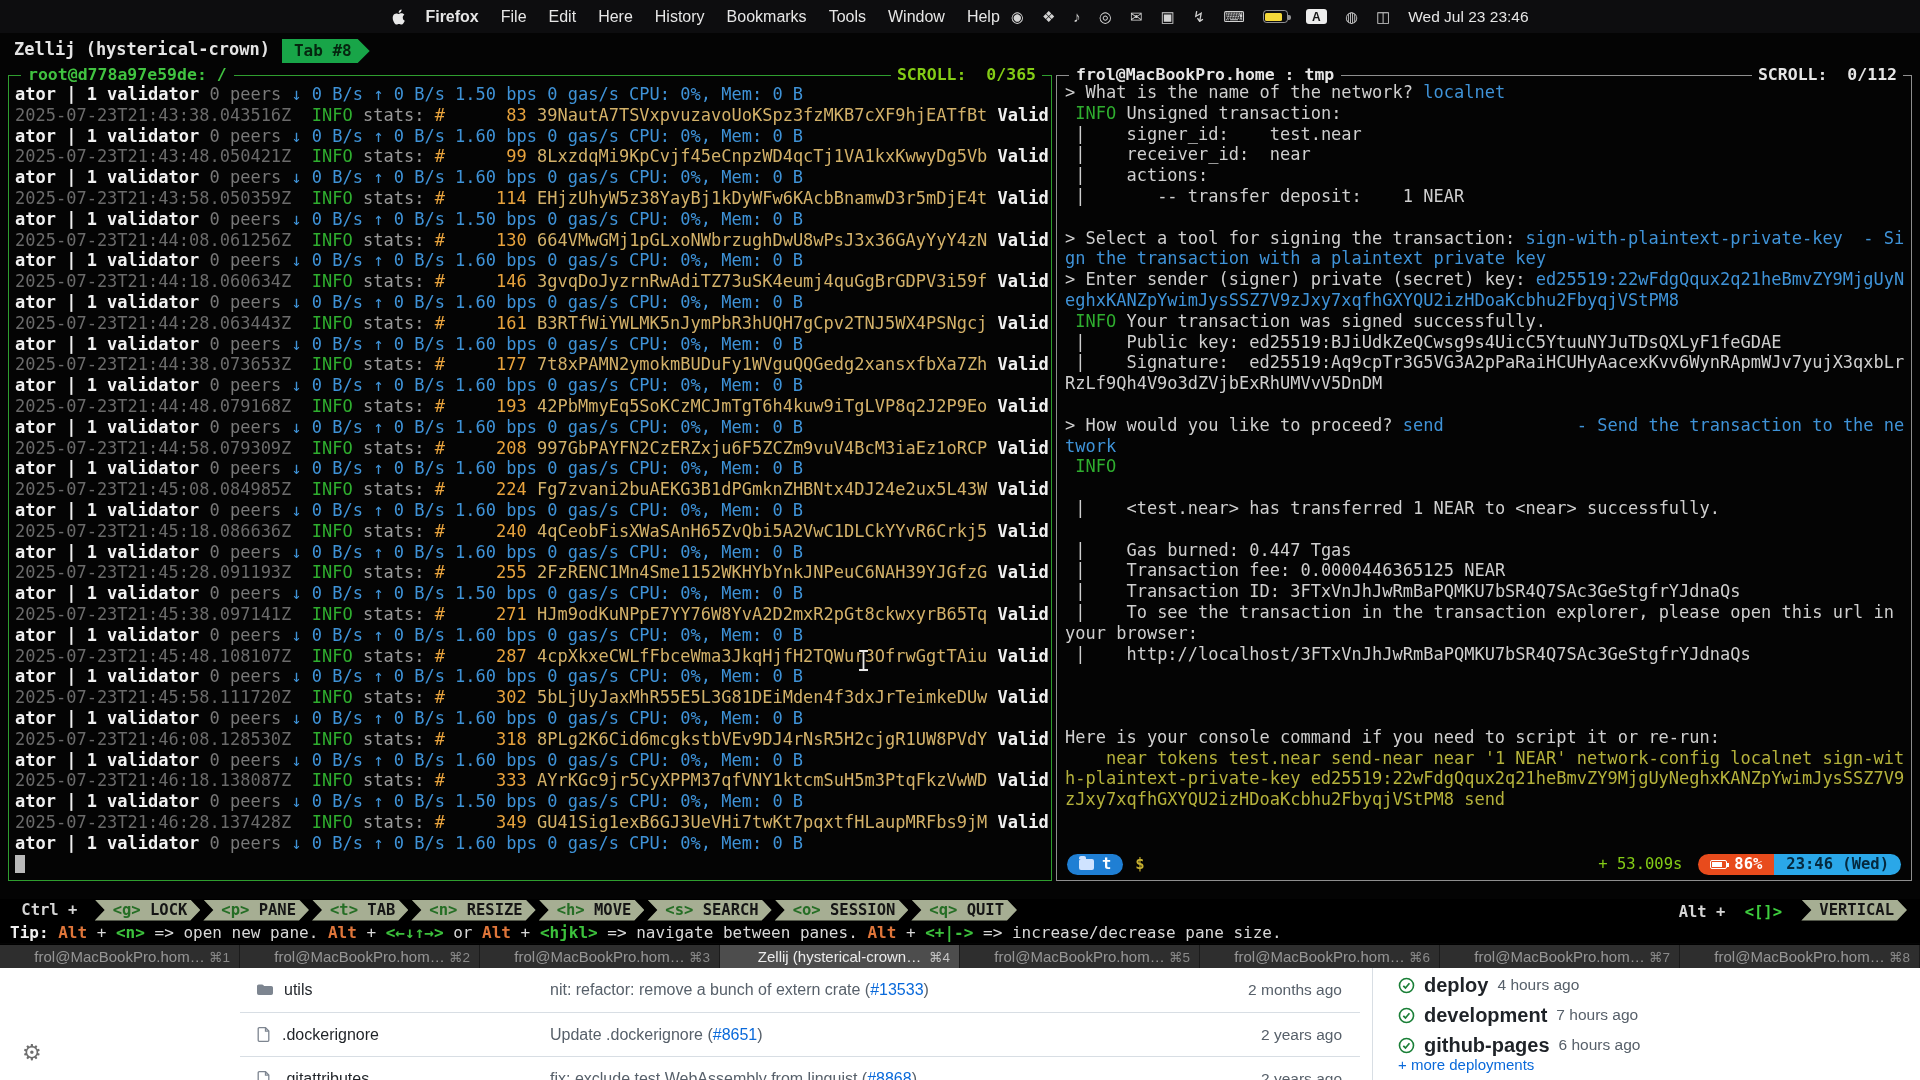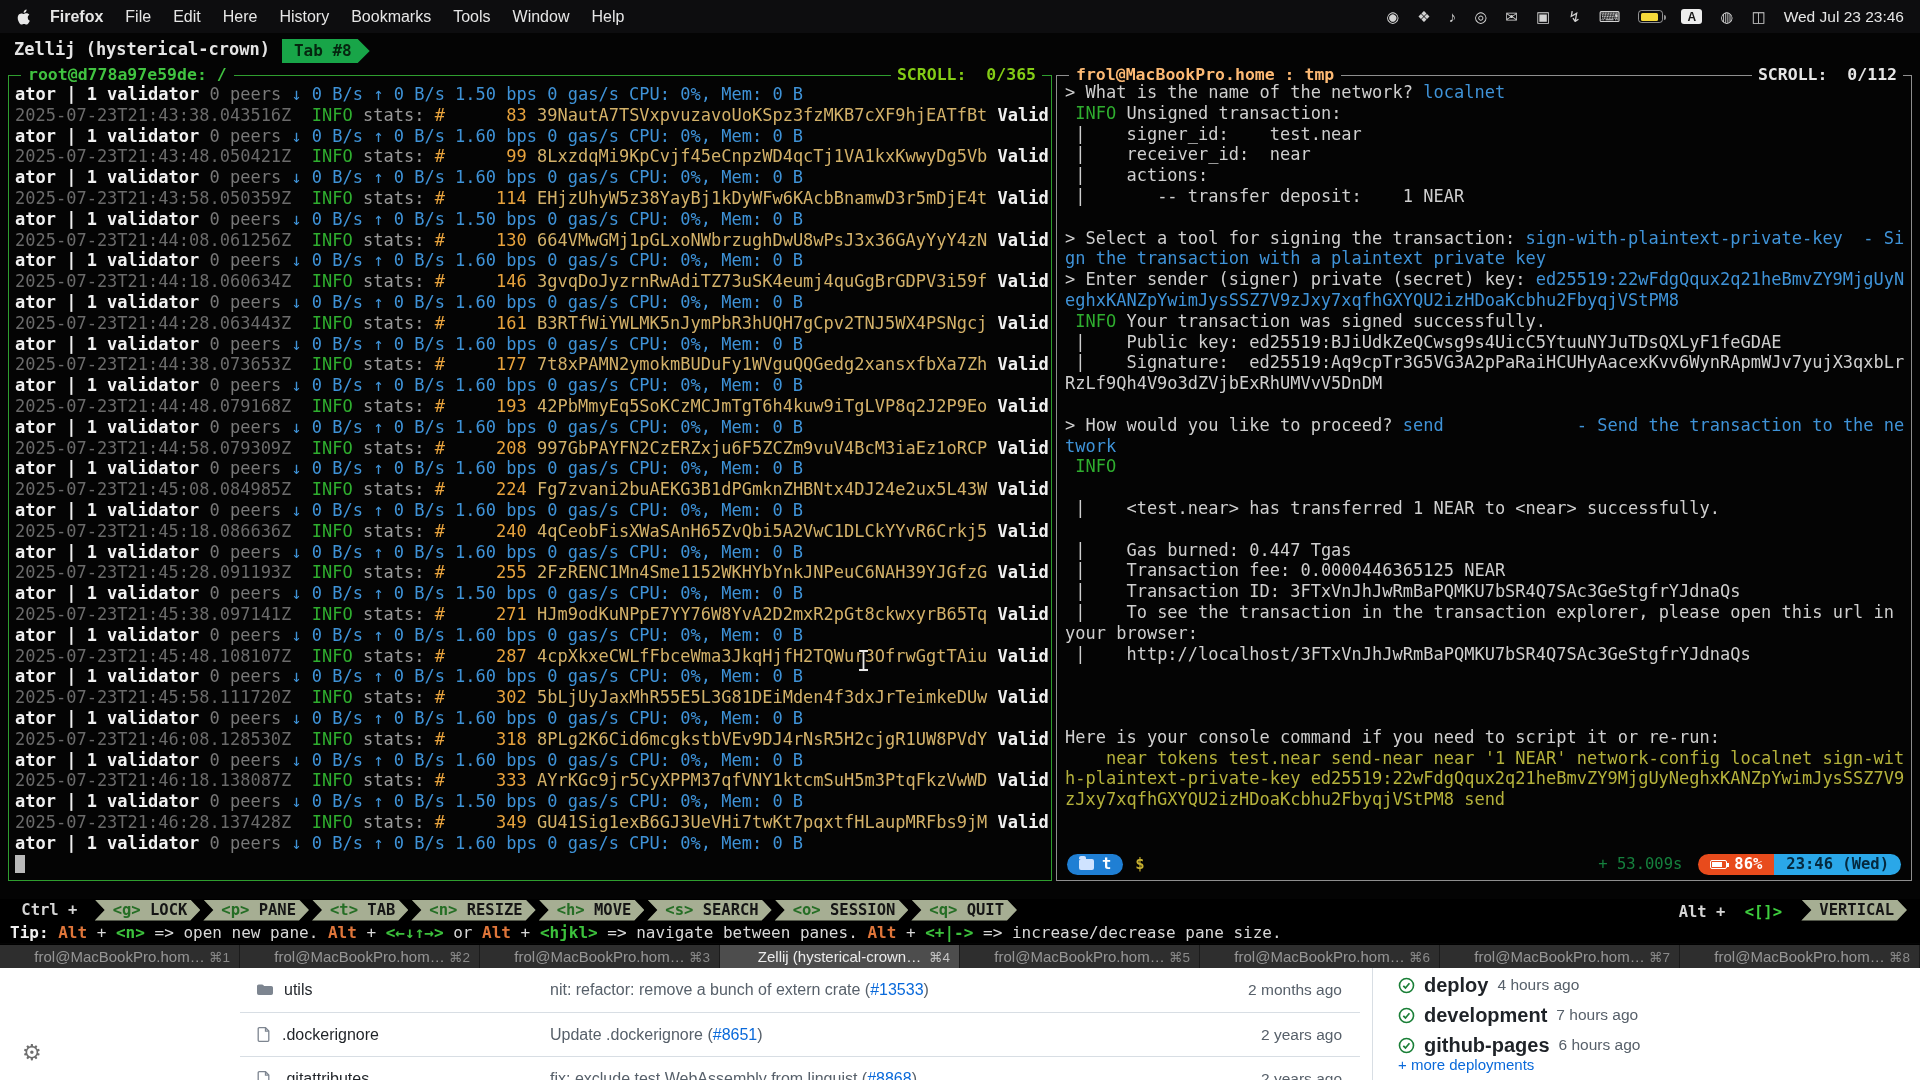--- a/index.html
+++ b/index.html
@@ -1,19 +1,19 @@
 <!DOCTYPE html>
 <html><head>
 <meta charset="utf-8">
 <style>
 *{margin:0;padding:0;box-sizing:border-box}
 html,body{width:1920px;height:1080px;background:#000;overflow:hidden;font-family:"Liberation Sans",sans-serif}
 
 
-.menubar{position:absolute;top:0;left:0;width:1920px;height:33px;background:#0d0d0f;display:flex;align-items:center;justify-content:space-between;color:#e6e6e6;padding:0 16px;z-index:50}
+.menubar{position:absolute;top:0;left:0;width:1920px;height:33px;background:#0d0d0f;display:flex;align-items:center;justify-content:center;color:#e6e6e6;padding:0 16px;z-index:50}
 .mb-left{display:flex;align-items:center}
 .apple{display:flex;align-items:center;margin-right:8px}
 .mb-item{padding:0 11px;font-size:16px;white-space:nowrap}
 .mb-item.bold{font-weight:bold}
 .mb-right{display:flex;align-items:center;gap:18px}
 .mb-icons{display:flex;align-items:center;gap:18px}
 .mb-ic{font-size:15px;color:#d2d2d2;line-height:1}
 .mb-batt{position:relative;width:25px;height:13px;border:1px solid rgba(255,255,255,.55);border-radius:3.5px;display:inline-block}
 .mb-batt i{position:absolute;left:1.5px;top:1.5px;bottom:1.5px;width:17px;background:#f5d93a;border-radius:1.5px;display:block}
 .mb-batt::after{content:"";position:absolute;right:-4px;top:3.5px;width:2.5px;height:5px;background:rgba(255,255,255,.55);border-radius:0 2px 2px 0}
@@ -21,21 +21,21 @@
 .mb-clock{font-size:15.5px;white-space:pre}
 
 
 .zellij{position:absolute;top:33px;left:0;width:1920px;height:935px;background:#040404}
 .z-header{position:absolute;top:6px;left:14px;height:26px;display:flex;align-items:flex-start;font-family:"DejaVu Sans Mono",monospace}
 .z-session{color:#e4e4e4;font-weight:bold;font-size:17px;white-space:pre}
 .z-tab{margin-left:12px;background:#18a548;color:#05260f;font-weight:bold;font-size:16px;line-height:24px;padding:0 18px 0 12px;clip-path:polygon(0 0,calc(100% - 12px) 0,100% 50%,calc(100% - 12px) 100%,0 100%)}
 .pane{position:absolute;top:42px;height:806px;background:#040404}
 .pane-left{left:8px;width:1044px;border:1px solid #2f9e2f}
 .pane-right{left:1056px;width:856px;border:1px solid #8f8f8f}
-.pane-title{position:absolute;top:-11px;left:12px;background:#040404;padding:0 7px;font-family:"DejaVu Sans Mono",monospace;font-weight:bold;font-size:16.5px;color:#fdba74;white-space:pre}
+.pane-title{position:absolute;top:-11px;left:12px;background:#040404;padding:0 7px;font-family:"DejaVu Sans Mono",monospace;font-weight:bold;font-size:16.5px;color:#e5e5e5;white-space:pre}
 .pane-left .pane-title{color:#41c341}
 .pane-scroll{position:absolute;top:-11px;background:#040404;padding:0 6px;font-family:"DejaVu Sans Mono",monospace;font-weight:bold;font-size:16.5px;color:#e6e6e6;white-space:pre}
 .pane-left .pane-scroll{color:#84cc16;right:9px}
 .pane-right .pane-scroll{right:8px}
 
 .log{position:absolute;left:6px;top:8px;width:1036px;font-family:"DejaVu Sans Mono",monospace;font-size:17px;line-height:20.8px;white-space:pre;color:#c9c9c9;overflow:hidden}
 .trow{min-height:20.8px}
 .l-ts{color:#6b6b6b}
 .l-info{color:#2fae2f}
 .l-tgt{color:#9a9a9a}
@@ -52,21 +52,21 @@
 .c-b{color:#3f93d8}
 .c-y{color:#b5b23c}
 
 .rstatus{position:absolute;left:10px;right:10px;bottom:5px;height:22px;display:flex;align-items:center;font-family:"DejaVu Sans Mono",monospace;font-size:15.5px;font-weight:bold}
 .pill{display:flex;align-items:center;height:21px;padding:0 12px}
 .pill-dir{background:#1f7fd4;color:#fff;border-radius:11px}
 .fold{display:inline-block;width:15px;height:11px;background:#cfe3ff;border-radius:2px;position:relative;margin-right:8px}
 .fold::before{content:"";position:absolute;top:-3px;left:0;width:7px;height:3px;background:#cfe3ff;border-radius:2px 2px 0 0}
 .dollar{color:#c8b030;margin-left:12px}
 .rs-right{margin-left:auto;display:flex;align-items:center}
-.dur{color:#15803d;font-weight:normal;margin-right:16px}
+.dur{color:#84cc16;font-weight:normal;margin-right:16px}
 .pill-batt{background:#e84b1c;color:#fff;border-radius:11px 0 0 11px;gap:7px}
 .pill-time{background:#2aa7e8;color:#05293e;border-radius:0 11px 11px 0}
 .batt2{display:inline-block;width:17px;height:9px;border:1px solid #fff;border-radius:2px;position:relative}
 .batt2::before{content:"";position:absolute;left:1px;top:1px;bottom:1px;width:10px;background:#fff}
 .batt2::after{content:"";position:absolute;right:-3px;top:2px;width:2px;height:4px;background:#fff}
 
 .zbar{position:absolute;left:0;top:866px;width:1920px;height:22px;display:flex;align-items:center;font-family:"DejaVu Sans Mono",monospace;font-size:15.5px;padding:0 10px;background:#000}
 .zb-prefix{color:#d6d6d6;font-weight:bold;margin:0 8px 0 2px;white-space:pre}
 .ribbon{display:inline-block;background:#a6ae93;color:#151515;line-height:21px;padding:0 13px 0 18px;margin-right:3px;clip-path:polygon(0 0,calc(100% - 10px) 0,100% 50%,calc(100% - 10px) 100%,0 100%,10px 50%);font-weight:bold;white-space:pre}
 .rk{color:#256e25}

